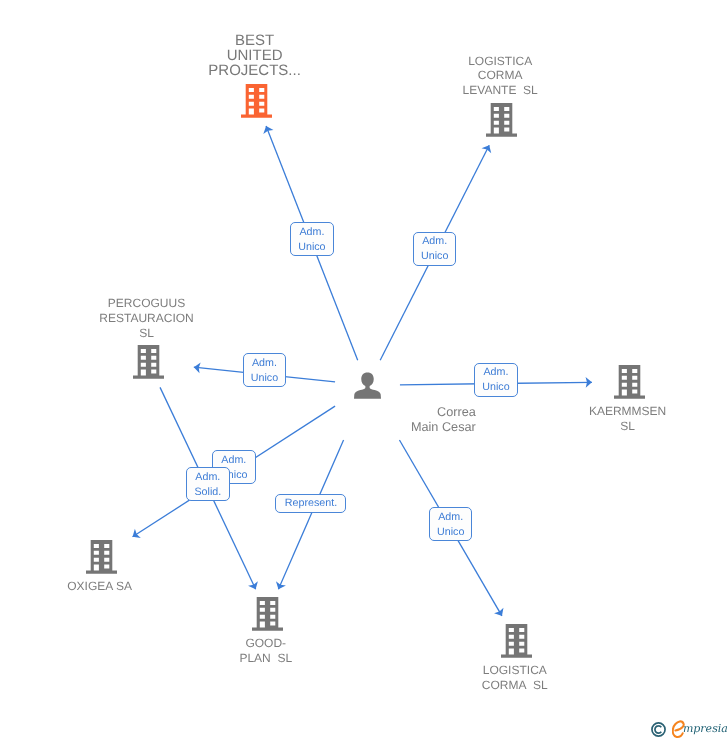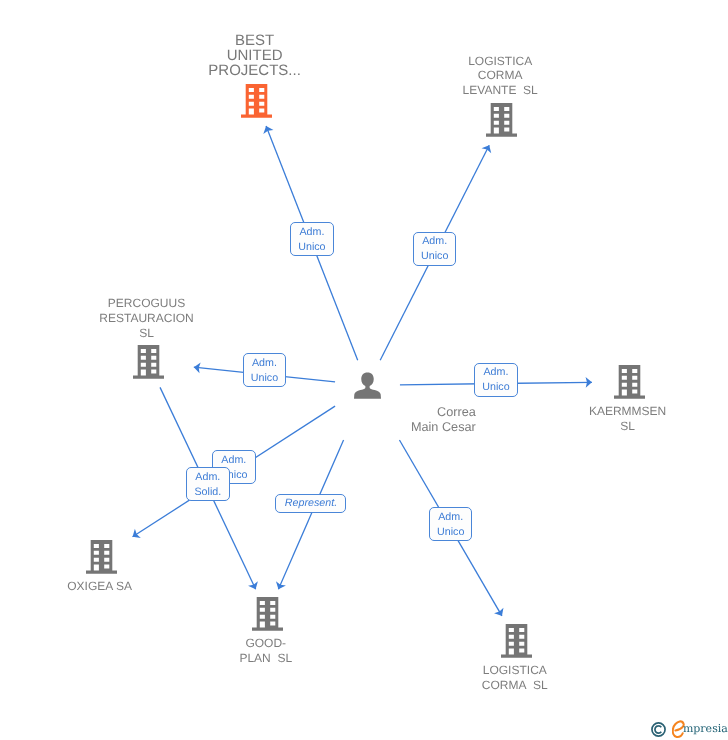--- a/index.html
+++ b/index.html
@@ -12,21 +12,21 @@
   .node-label{position:absolute;text-align:center;color:#7d7d7d;font-size:12px;
               line-height:14.9px;white-space:pre;}
   .node-label.hl{color:#787878;font-size:15px;}
   .person-label{position:absolute;text-align:center;color:#7d7d7d;font-size:12.7px;
                 line-height:14.9px;white-space:pre;}
   .chip{position:absolute;box-sizing:border-box;border:1.15px solid #4a86d8;border-radius:5px;
         background:#fdfdfd;color:#3d7cd5;font-size:10.7px;text-align:center;white-space:pre;
         display:flex;align-items:center;justify-content:center;line-height:15.1px;padding-top:1.6px;box-sizing:border-box;transform:translateZ(0);}
   #logo{position:absolute;left:651px;top:719px;display:flex;align-items:flex-start;}
   #logo>svg{margin-top:3px;flex:none;}
-  .brand{font-family:"DejaVu Serif",serif;font-size:11px;line-height:19px;
+  .brand{font-family:"DejaVu Serif",serif;font-style:italic;font-size:11px;line-height:19px;
          letter-spacing:0px;margin-left:6.4px;}
   .brand-e{display:inline-block;vertical-align:top;margin-right:-2px;margin-top:1px;}
   .brand-rest{color:#1d5f72;}
 </style>
 </head>
 <body>
 
 <div id="stage">
   <svg id="edges" width="728" height="740">
       <g>
@@ -112,21 +112,21 @@
       <div class="chip" style="width: 43.6px; height: 34px; left: 412.9px; top: 231.7px;">Adm.
 Unico</div>
       <div class="chip" style="width: 43.6px; height: 34px; left: 242.648px; top: 353.486px;">Adm.
 Unico</div>
       <div class="chip" style="width: 43.6px; height: 34px; left: 474.135px; top: 362.532px;">Adm.
 Unico</div>
       <div class="chip" style="width: 43.6px; height: 34px; left: 212.01px; top: 450.481px;">Adm.
 Unico</div>
       <div class="chip" style="width: 43.6px; height: 34px; left: 186.05px; top: 467.3px;">Adm.
 Solid.</div>
-      <div class="chip" style="width: 71px; height: 19px; left: 275.493px; top: 493.6px; font-style: italic;">Represent.</div>
+      <div class="chip" style="width: 71px; height: 19px; left: 275.493px; top: 493.6px;">Represent.</div>
       <div class="chip" style="width: 43.6px; height: 34px; left: 428.882px; top: 506.95px;">Adm.
 Unico</div>
     </div>
   <div id="logo">
     <svg width="15" height="15" viewBox="0 0 15 15">
       <circle cx="7.5" cy="7.5" r="6.55" fill="none" stroke="#2a6173" stroke-width="1.7"></circle>
       <path d="M10.3 5.2a3.35 3.35 0 0 0-2.8-1.3A3.55 3.55 0 0 0 3.95 7.5a3.55 3.55 0 0 0 3.55 3.6 3.35 3.35 0 0 0 2.8-1.3" fill="none" stroke="#2a6173" stroke-width="1.7" stroke-linecap="butt"></path>
     </svg>
     <span class="brand"><svg class="brand-e" width="12.5" height="19" viewBox="0.9 0 12.5 19">
           <title>E</title>

